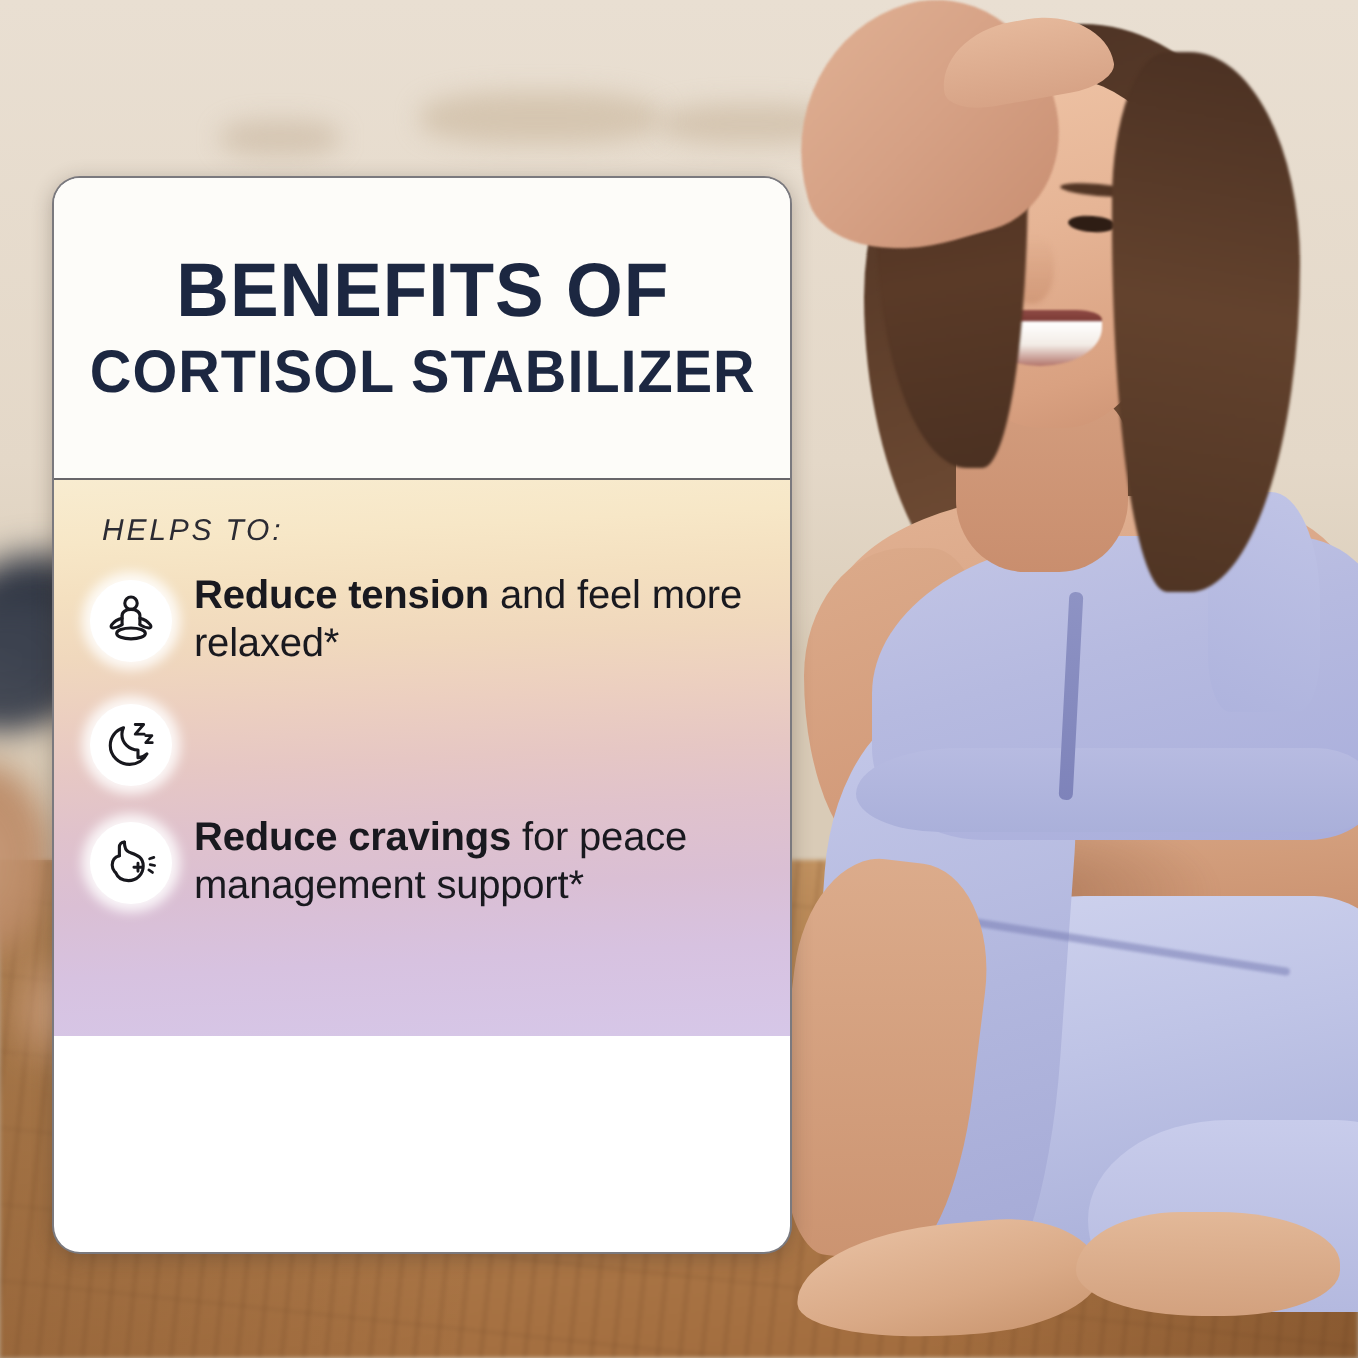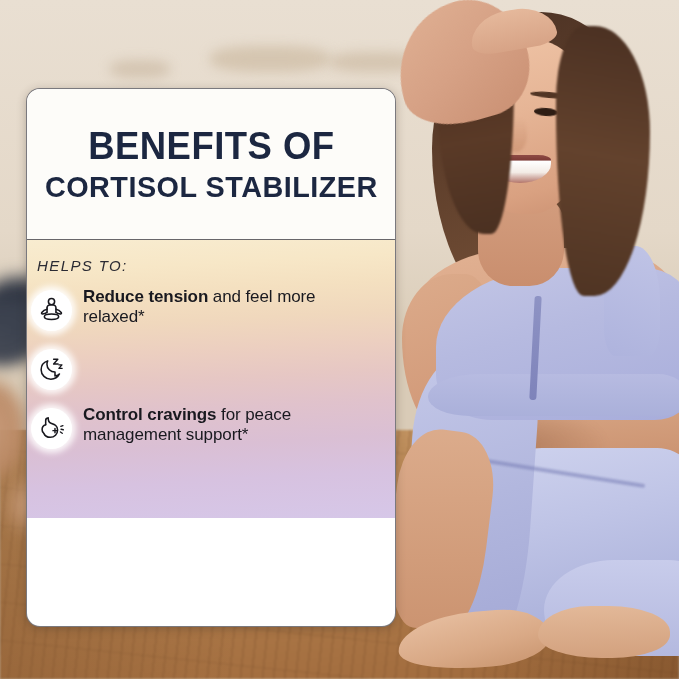--- a/index.html
+++ b/index.html
@@ -252,21 +252,21 @@
     line-height: 1.0;
     font-family: "Liberation Sans Narrow", "Liberation Sans", sans-serif;
     transform: scaleX(0.96);
   }
   .title-1 { font-size: 38px; margin-bottom: 7px; }
   .title-2 { font-size: 30px; }
 
   .card-body {
     position: relative;
     height: 278px;
-    padding: 17px 18px 0 4px;
+    padding: 17px 18px 0 18px;
     box-sizing: border-box;
     background: linear-gradient(177deg,
       #f8ecd0 0%,
       #f7e7c7 11%,
       #f4e0c0 20%,
       #f0d8bd 30%,
       #eccfc0 40%,
       #e6c7c4 50%,
       #e0c2cc 60%,
       #dabfd4 72%,
@@ -294,21 +294,21 @@
     border-radius: 50%;
     background: #ffffff;
     display: flex;
     align-items: center;
     justify-content: center;
     margin-top: 4px;
     box-shadow: 0 0 6px 4px rgba(255,255,255,0.85);
   }
   .icon-badge svg { display: block; }
   .benefit-text {
-    font-size: 17px;
+    font-size: 20px;
     line-height: 1.18;
     color: #19191f;
     letter-spacing: -0.1px;
     padding-top: 1px;
   }
   .benefit-text .lead { font-weight: bold; }
 </style>
 </head>
 <body>
 
@@ -397,20 +397,20 @@
           <div class="icon-badge">
             <svg width="31" height="31" viewBox="0 0 32 32" fill="none" stroke="#17171d" stroke-width="1.6" stroke-linecap="round" stroke-linejoin="round">
               <path d="M12.6 5.2c0 2.8 0.4 4.4 2.4 5.2 3.4 1.3 7.3 2.1 7.3 7.1 0 4.3-3.3 7.6-7.6 7.6-3.2 0-5.6-1.6-6.6-4.1"></path>
               <path d="M12.6 5.2c-1.6 0-2.6 1.1-2.6 2.6v4.4"></path>
               <path d="M10 12.2c-2.2 0.6-3.7 2.4-3.7 4.8 0 1.4 0.5 2.6 1.3 3.5"></path>
               <path d="M19.6 16.1v4.2M17.5 18.2h4.2" stroke-width="1.5"></path>
               <path d="M25.6 13.8l2.2-0.7M25.9 16.8l2.3 0.5M25.2 19.6l1.9 1.3" stroke-width="1.4"></path>
             </svg>
           </div>
           <div class="benefit-text">
-            <span class="lead">Control cravings</span><span> for peace management support*</span>
+            <span class="lead">Reduce cravings</span><span> for peace management support*</span>
           </div>
         </div>
 
       </div>
     </div>
   </div>
 </div>
 
 </body></html>

